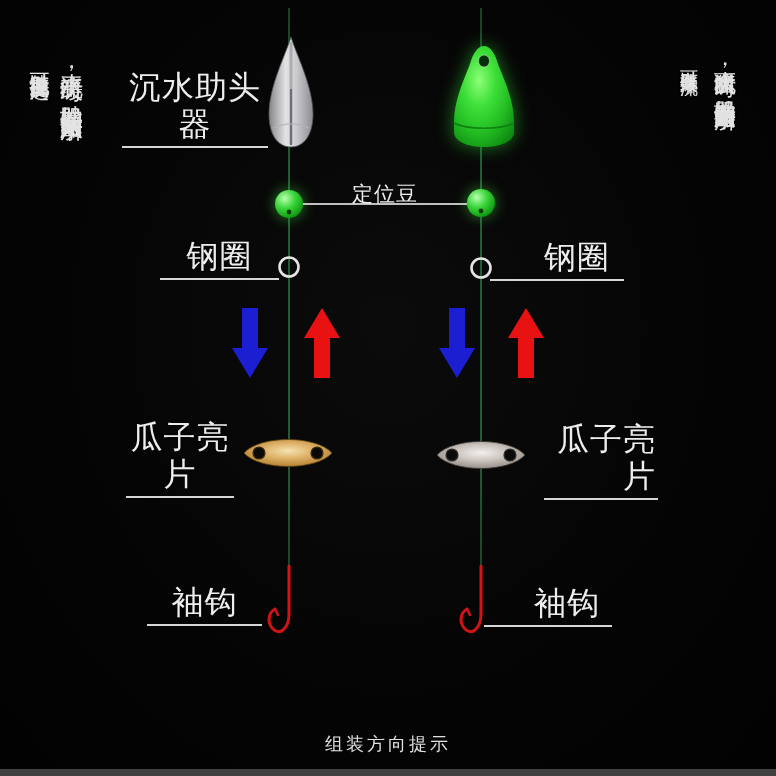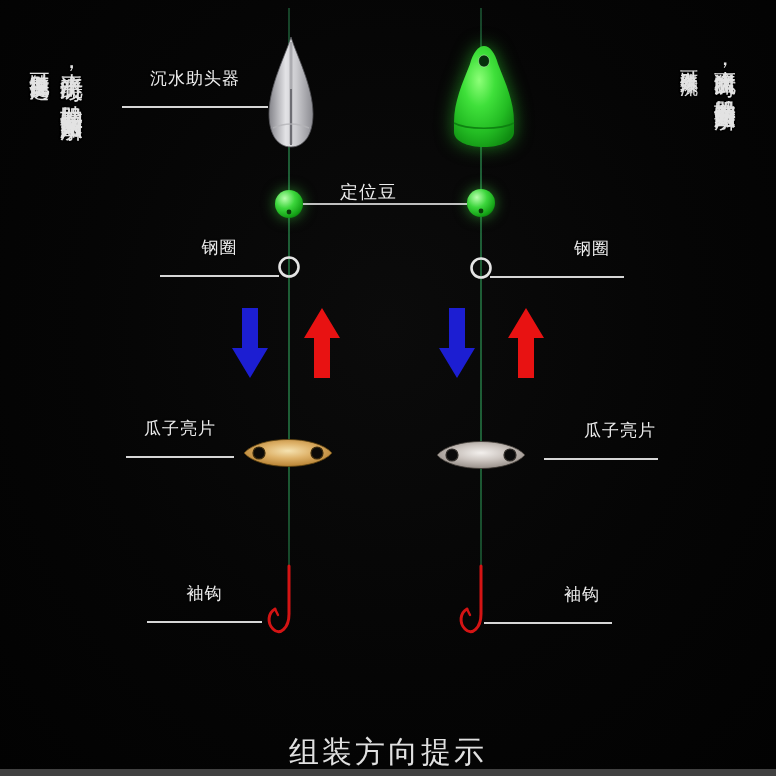--- a/index.html
+++ b/index.html
@@ -8,35 +8,35 @@
     background:radial-gradient(ellipse at 50% 42%, #0b0b0b 0%, #050505 55%, #020202 100%);
     font-family:"DejaVu Sans","Liberation Sans",sans-serif;
     color:#e6e6e6;
   }
   .abs{position:absolute;}
   
   .fline{position:absolute;width:2px;background:linear-gradient(#17462a,#1f6238 30%,#1f6238 80%,#174a2b);opacity:.95;}
   
   .leader{
     position:absolute;border-bottom:2px solid #d6d6d6;
-    text-align:center;font-size:17px;line-height:1.15;
-    color:#ededed;padding-bottom:17px;letter-spacing:1px;
+    text-align:center;font-size:32px;line-height:1.15;
+    color:#ededed;padding-bottom:3px;letter-spacing:1px;
     text-shadow:0 0 2px rgba(0,0,0,.8);
   }
   .leader.r{text-align:right;}
   
   .vnote{
     position:absolute;writing-mode:vertical-rl;text-orientation:upright;
     color:#e3e3e3;letter-spacing:2px;text-shadow:0 0 2px rgba(0,0,0,.8);
   }
   .glowG{filter:drop-shadow(0 0 9px rgba(48,220,48,.55));}
   .glowB{filter:drop-shadow(0 0 7px rgba(70,240,70,.5));}
   #bead-line{position:absolute;height:2px;background:#d4d4d4;opacity:.9;}
-  #bead-label{position:absolute;font-size:18px;letter-spacing:1px;color:#ececec;text-align:left;}
-  #footer-title{position:absolute;left:0;width:100%;text-align:center;font-size:30px;letter-spacing:3px;color:#e0e0e0;}
+  #bead-label{position:absolute;font-size:21px;letter-spacing:1px;color:#ececec;text-align:center;}
+  #footer-title{position:absolute;left:0;width:100%;text-align:center;font-size:18px;letter-spacing:3px;color:#e0e0e0;}
   #footer-bar{position:absolute;left:0;bottom:0;width:100%;height:7px;background:#414141;}
 </style>
 </head>
 <body>
 
 <div id="screen">
 
   <div class="fline" style="left:288px;top:8px;height:560px;"></div>
   <div class="fline" style="left:480px;top:8px;height:560px;"></div>
 

